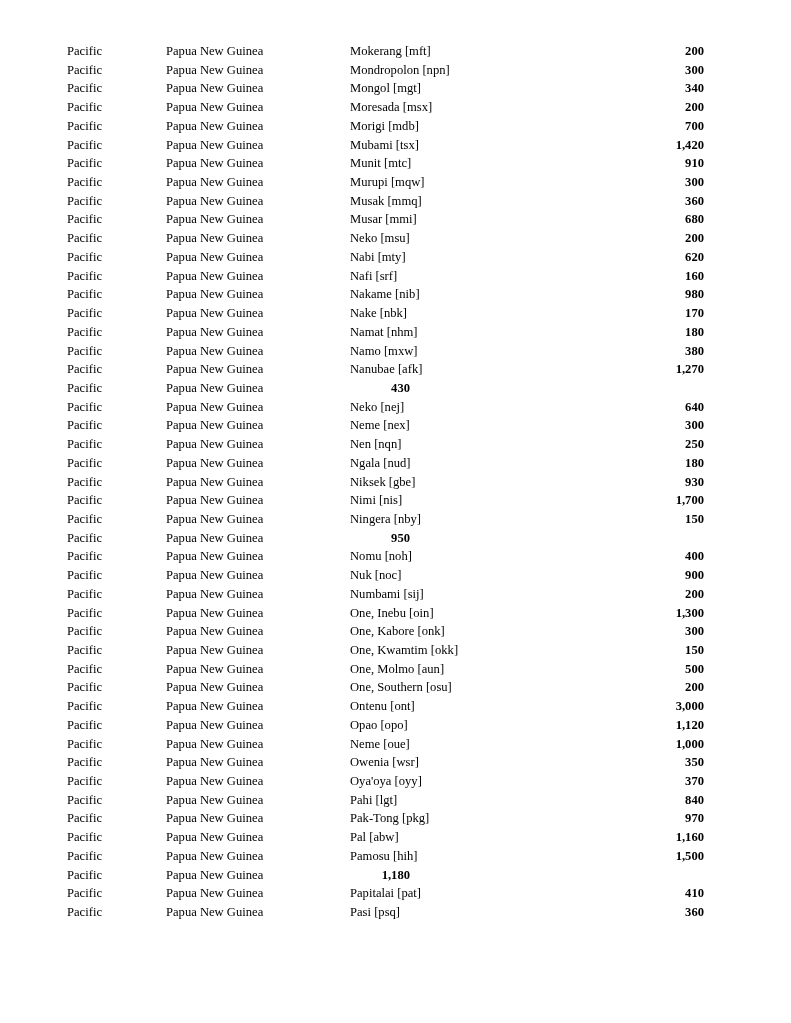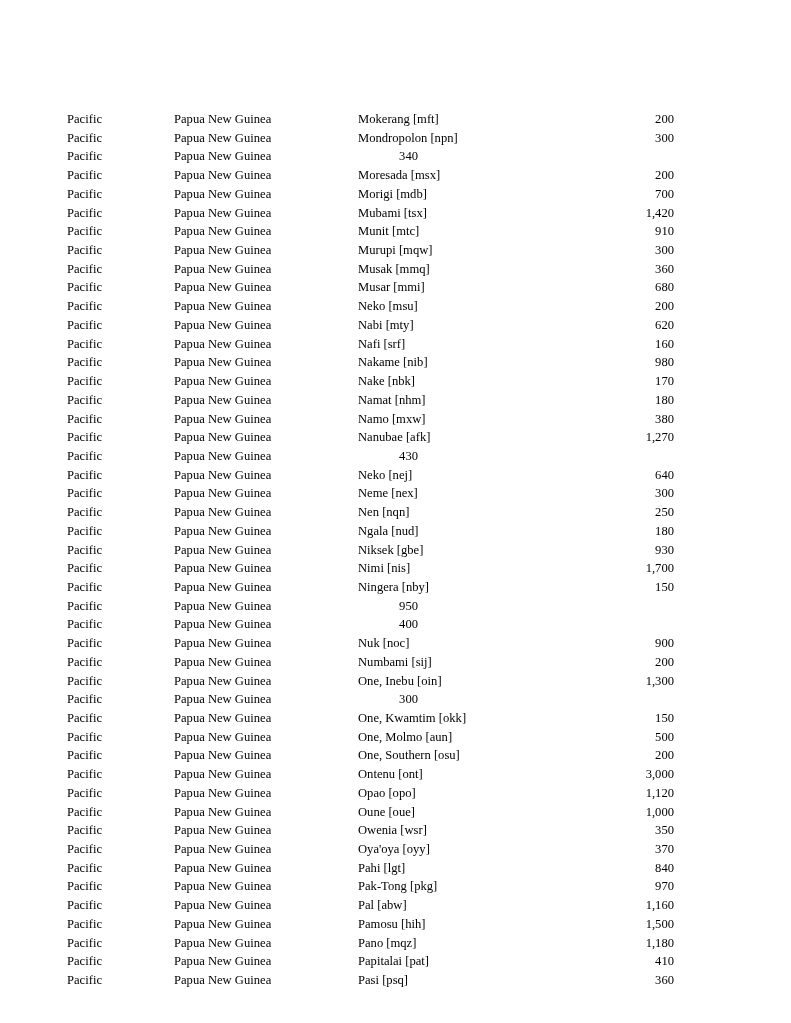--- a/index.html
+++ b/index.html
@@ -15,46 +15,46 @@
     font-size: 12.6px;
     overflow: hidden;
   }
   .page {
     width: 791px;
     height: 1023px;
     background: #ffffff;
     box-sizing: border-box;
   }
   .table {
-    padding-top: 112px;
+    padding-top: 44px;
   }
   .row {
     display: flex;
     height: 18.72px;
     align-items: baseline;
     white-space: nowrap;
   }
   .c-region {
     margin-left: 67px;
     width: 99px;
     flex: 0 0 auto;
   }
   .c-country {
     width: 184px;
     flex: 0 0 auto;
-    margin-left: 8px;
   }
   .c-language {
     flex: 1 1 auto;
   }
   .c-speakers {
     width: 60px;
     flex: 0 0 auto;
     text-align: right;
-    margin-right: 117px;
+    margin-right: 87px;
+    font-weight: bold;
   }
 </style>
 </head>
 <body>
 
 <div class="page">
   <div class="table" id="rows-container">
       <div class="row">
         <span class="c-region">Pacific</span>
         <span class="c-country">Papua New Guinea</span>
@@ -63,20 +63,21 @@
       </div>
       <div class="row">
         <span class="c-region">Pacific</span>
         <span class="c-country">Papua New Guinea</span>
         <span class="c-language">Mondropolon [npn]</span>
         <span class="c-speakers">300</span>
       </div>
       <div class="row">
         <span class="c-region">Pacific</span>
         <span class="c-country">Papua New Guinea</span>
+        <span class="c-language">Mongol [mgt]</span>
         <span class="c-speakers">340</span>
       </div>
       <div class="row">
         <span class="c-region">Pacific</span>
         <span class="c-country">Papua New Guinea</span>
         <span class="c-language">Moresada [msx]</span>
         <span class="c-speakers">200</span>
       </div>
       <div class="row">
         <span class="c-region">Pacific</span>
@@ -210,20 +211,21 @@
         <span class="c-speakers">150</span>
       </div>
       <div class="row">
         <span class="c-region">Pacific</span>
         <span class="c-country">Papua New Guinea</span>
         <span class="c-speakers">950</span>
       </div>
       <div class="row">
         <span class="c-region">Pacific</span>
         <span class="c-country">Papua New Guinea</span>
+        <span class="c-language">Nomu [noh]</span>
         <span class="c-speakers">400</span>
       </div>
       <div class="row">
         <span class="c-region">Pacific</span>
         <span class="c-country">Papua New Guinea</span>
         <span class="c-language">Nuk [noc]</span>
         <span class="c-speakers">900</span>
       </div>
       <div class="row">
         <span class="c-region">Pacific</span>
@@ -233,20 +235,21 @@
       </div>
       <div class="row">
         <span class="c-region">Pacific</span>
         <span class="c-country">Papua New Guinea</span>
         <span class="c-language">One, Inebu [oin]</span>
         <span class="c-speakers">1,300</span>
       </div>
       <div class="row">
         <span class="c-region">Pacific</span>
         <span class="c-country">Papua New Guinea</span>
+        <span class="c-language">One, Kabore [onk]</span>
         <span class="c-speakers">300</span>
       </div>
       <div class="row">
         <span class="c-region">Pacific</span>
         <span class="c-country">Papua New Guinea</span>
         <span class="c-language">One, Kwamtim [okk]</span>
         <span class="c-speakers">150</span>
       </div>
       <div class="row">
         <span class="c-region">Pacific</span>
@@ -268,21 +271,21 @@
       </div>
       <div class="row">
         <span class="c-region">Pacific</span>
         <span class="c-country">Papua New Guinea</span>
         <span class="c-language">Opao [opo]</span>
         <span class="c-speakers">1,120</span>
       </div>
       <div class="row">
         <span class="c-region">Pacific</span>
         <span class="c-country">Papua New Guinea</span>
-        <span class="c-language">Oune [oue]</span>
+        <span class="c-language">Neme [oue]</span>
         <span class="c-speakers">1,000</span>
       </div>
       <div class="row">
         <span class="c-region">Pacific</span>
         <span class="c-country">Papua New Guinea</span>
         <span class="c-language">Owenia [wsr]</span>
         <span class="c-speakers">350</span>
       </div>
       <div class="row">
         <span class="c-region">Pacific</span>
@@ -310,21 +313,20 @@
       </div>
       <div class="row">
         <span class="c-region">Pacific</span>
         <span class="c-country">Papua New Guinea</span>
         <span class="c-language">Pamosu [hih]</span>
         <span class="c-speakers">1,500</span>
       </div>
       <div class="row">
         <span class="c-region">Pacific</span>
         <span class="c-country">Papua New Guinea</span>
-        <span class="c-language">Pano [mqz]</span>
         <span class="c-speakers">1,180</span>
       </div>
       <div class="row">
         <span class="c-region">Pacific</span>
         <span class="c-country">Papua New Guinea</span>
         <span class="c-language">Papitalai [pat]</span>
         <span class="c-speakers">410</span>
       </div>
       <div class="row">
         <span class="c-region">Pacific</span>

